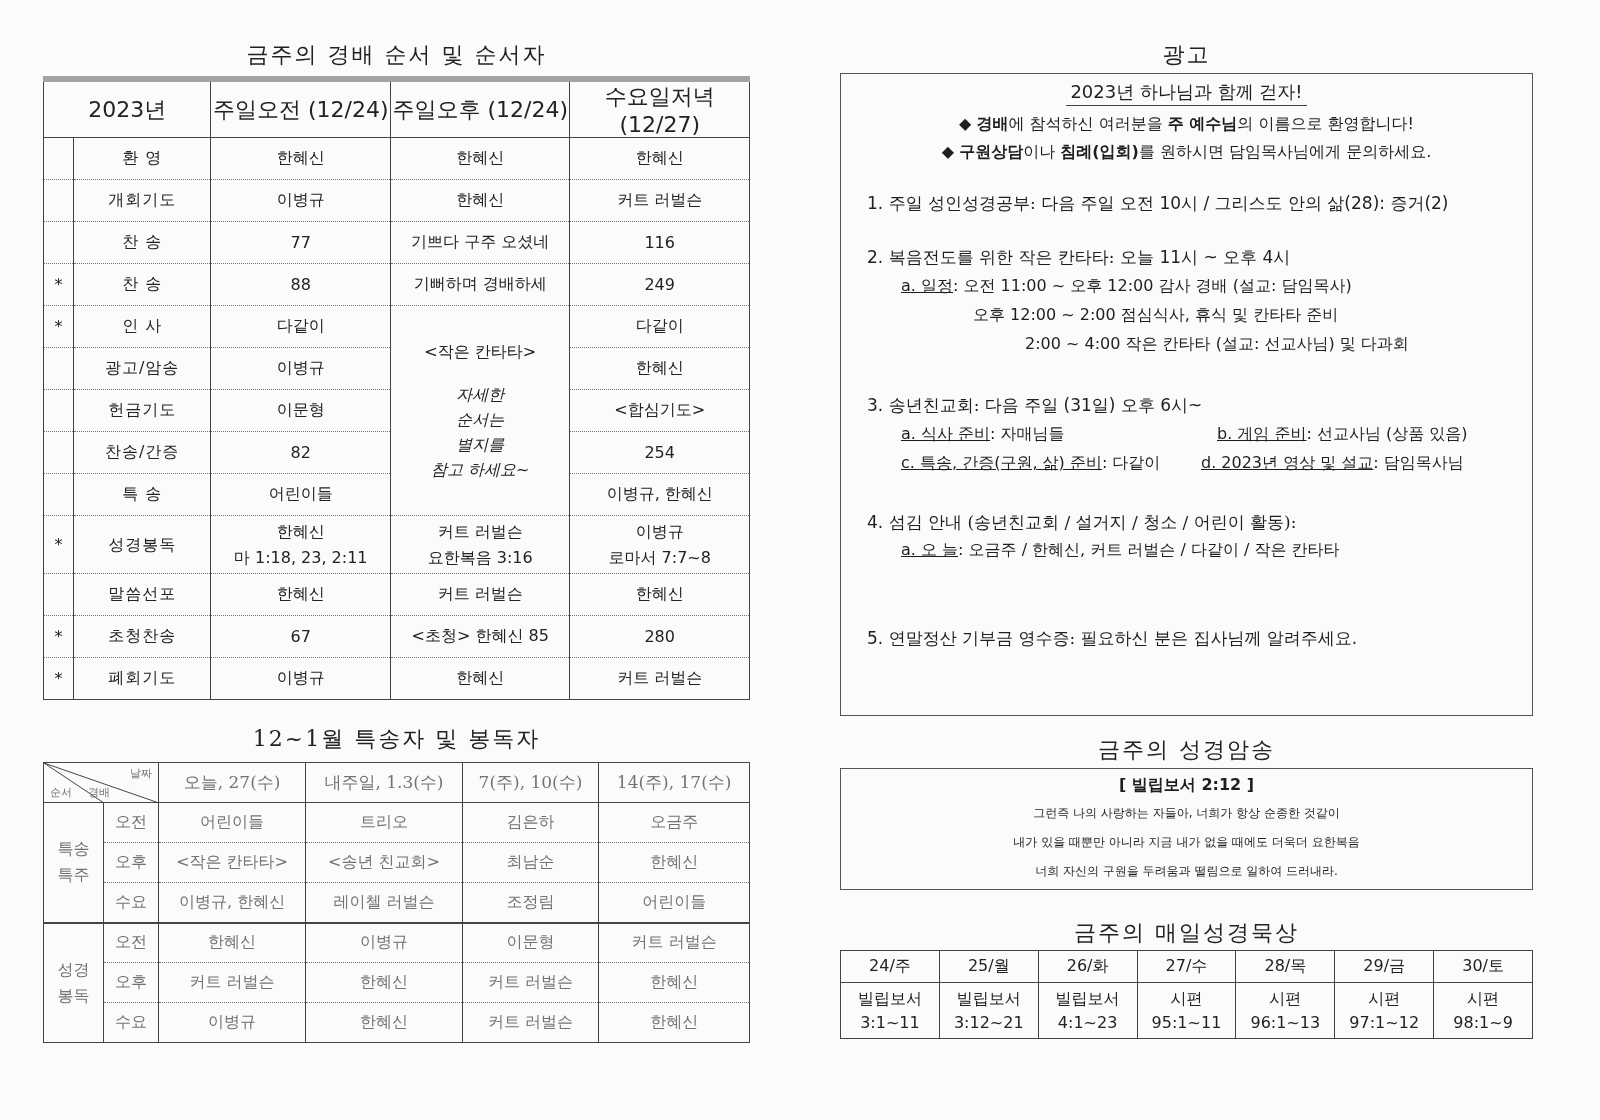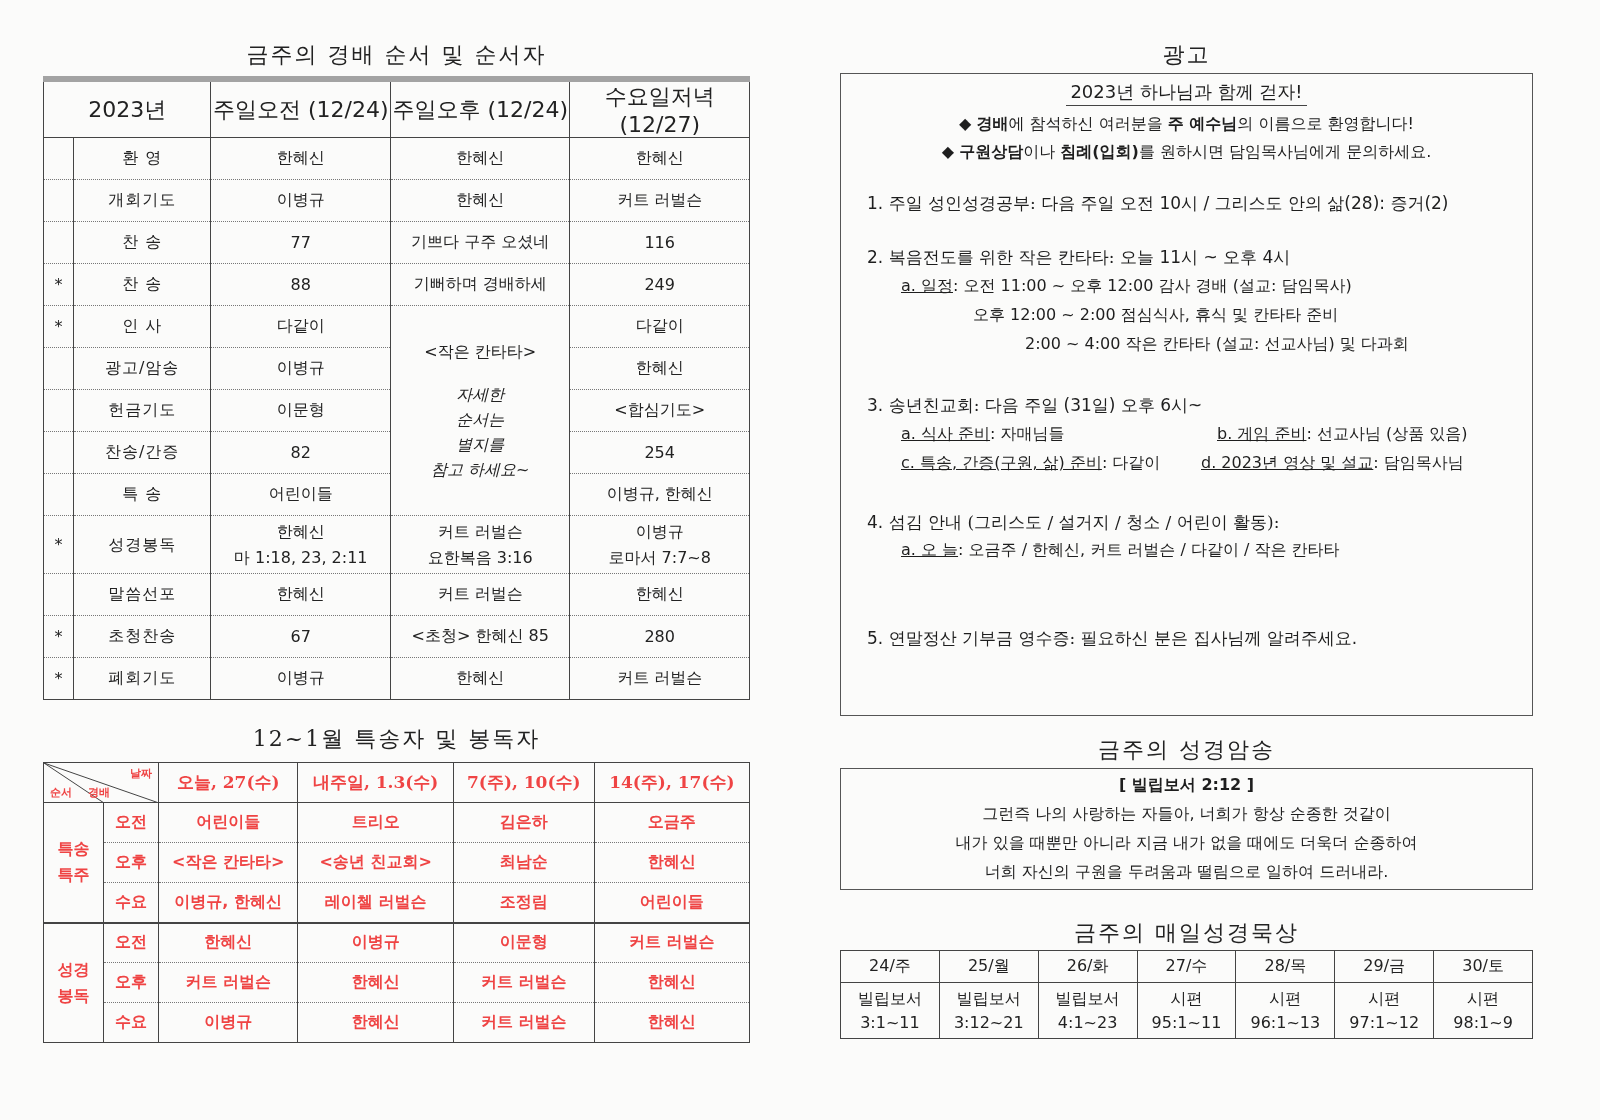--- a/index.html
+++ b/index.html
@@ -27,21 +27,21 @@
     #t1 td.label { width: 138px; letter-spacing: 1px; }
     #t1 td.col { width: 180px; }
     #t1 td.bible { height: 58px; line-height: 26px; }
     #t1 td.merged { font-style: italic; line-height: 25px; vertical-align: middle; }
     #t1 td.merged .top { font-style: normal; display: block; margin-bottom: 18px; }
 
     
     #t2 { left: 43px; top: 762px; width: 707px; }
     #t2 td, #t2 th {
       border: 1px solid #444; border-top: 1px dotted #777; border-bottom: 1px dotted #777;
-      text-align: center; font-size: 16px; font-weight: bold; padding: 0; height: 40px; color: #ef4444;
+      text-align: center; font-size: 16px; font-weight: normal; padding: 0; height: 40px; color: #737373;
     }
     #t2 th { border-top: 1px solid #444; border-bottom: 1px solid #444; font-family: "DejaVu Serif", serif; font-size: 17px; height: 40px; }
     #t2 td.group { width: 60px; font-size: 16px; line-height: 26px; border-top: 1px solid #444; border-bottom: 1px solid #444;}
     #t2 td.sub { width: 55px; }
     #t2 tr.sep td { border-top: 2px solid #444; }
     #t2 tr.last td { border-bottom: 1px solid #444; }
     #t2 th.diag { width: 115px; position: relative; }
     #t2 th.diag svg { position: absolute; left: 0; top: 0; }
     #t2 th.diag span { position: absolute; font-size: 11px; font-family: "DejaVu Sans", sans-serif; }
 
@@ -58,21 +58,21 @@
     .ann-item .key { font-family: "DejaVu Serif", serif; }
     .ann-sub { position: absolute; font-size: 16px; white-space: nowrap; }
     .u { text-decoration: underline; }
 
     
     #verse-box {
       position: absolute; left: 840px; top: 768px; width: 693px; height: 122px;
       border: 1px solid #555; text-align: center;
     }
     #verse-box .ref { font-weight: bold; font-size: 16px; margin-top: 6px; height: 24px; }
-    #verse-box .line { font-size: 16px; height: 29px; line-height: 29px; }
+    #verse-box .line { font-size: 12px; height: 29px; line-height: 29px; }
 
     
     #t3 { left: 840px; top: 950px; width: 693px; }
     #t3 td {
       border: 1px solid #444; text-align: center; font-size: 16px; padding: 0; width: 99px; color: #222;
     }
     #t3 tr.head td { height: 32px; }
     #t3 tr.body td { height: 56px; line-height: 24px; }
   </style>
 </head>
@@ -315,38 +315,38 @@
   </div>
   <div class="ann-sub" style="left:60px; top:379px;">
     <span class="u">c. 특송, 간증(구원, 삶) 준비</span><span>: 다같이</span>
   </div>
   <div class="ann-sub" style="left:360px; top:379px;">
     <span class="u">d. 2023년 영상 및 설교</span><span>: 담임목사님</span>
   </div>
 
   <div class="ann-item" style="top:437px;">
     <span>4.</span>
-    <span class="key">섬김 안내 (그리스도 / 설거지 / 청소 / 어린이 활동):</span>
+    <span class="key">섬김 안내 (송년친교회 / 설거지 / 청소 / 어린이 활동):</span>
   </div>
   <div class="ann-sub" style="left:60px; top:466px;">
     <span class="u">a. 오  늘</span><span>: 오금주 / 한혜신, 커트 러벌슨 / 다같이 / 작은 칸타타</span>
   </div>
 
   <div class="ann-item" style="top:553px;">
     <span>5.</span>
     <span class="key">연말정산 기부금 영수증:</span><span> 필요하신 분은 집사님께 알려주세요.</span>
   </div>
 
 </div>
 
 <div class="section-title" style="left:840px; top:735px; width:693px;">금주의 성경암송</div>
 <div id="verse-box">
   <div class="ref">[ 빌립보서 2:12 ]</div>
   <div class="line">그런즉 나의 사랑하는 자들아, 너희가 항상 순종한 것같이</div>
-  <div class="line">내가 있을 때뿐만 아니라 지금 내가 없을 때에도 더욱더 순종하여</div>
+  <div class="line">내가 있을 때뿐만 아니라 지금 내가 없을 때에도 더욱더 요한복음</div>
   <div class="line">너희 자신의 구원을 두려움과 떨림으로 일하여 드러내라.</div>
 </div>
 
 <div class="section-title" style="left:840px; top:918px; width:693px;">금주의 매일성경묵상</div>
 <table id="t3">
   <tbody>
       <tr class="head">
     <td>24/주</td>
     <td>25/월</td>
     <td>26/화</td>

